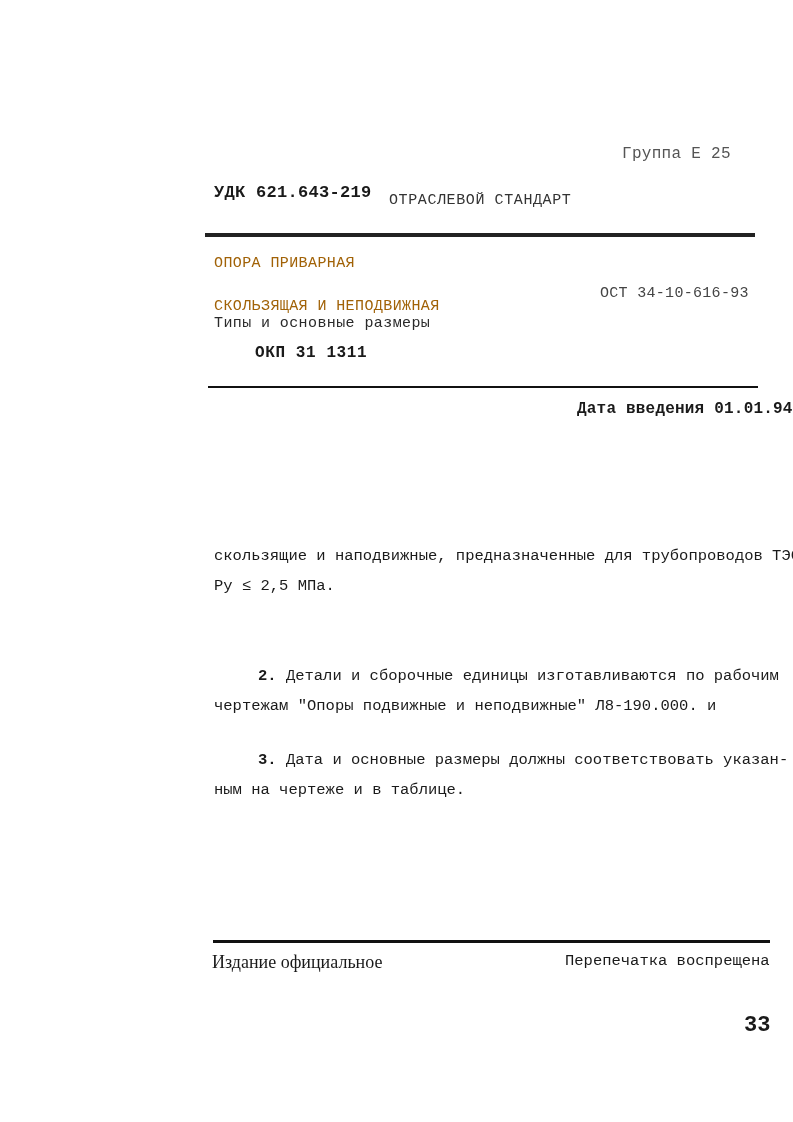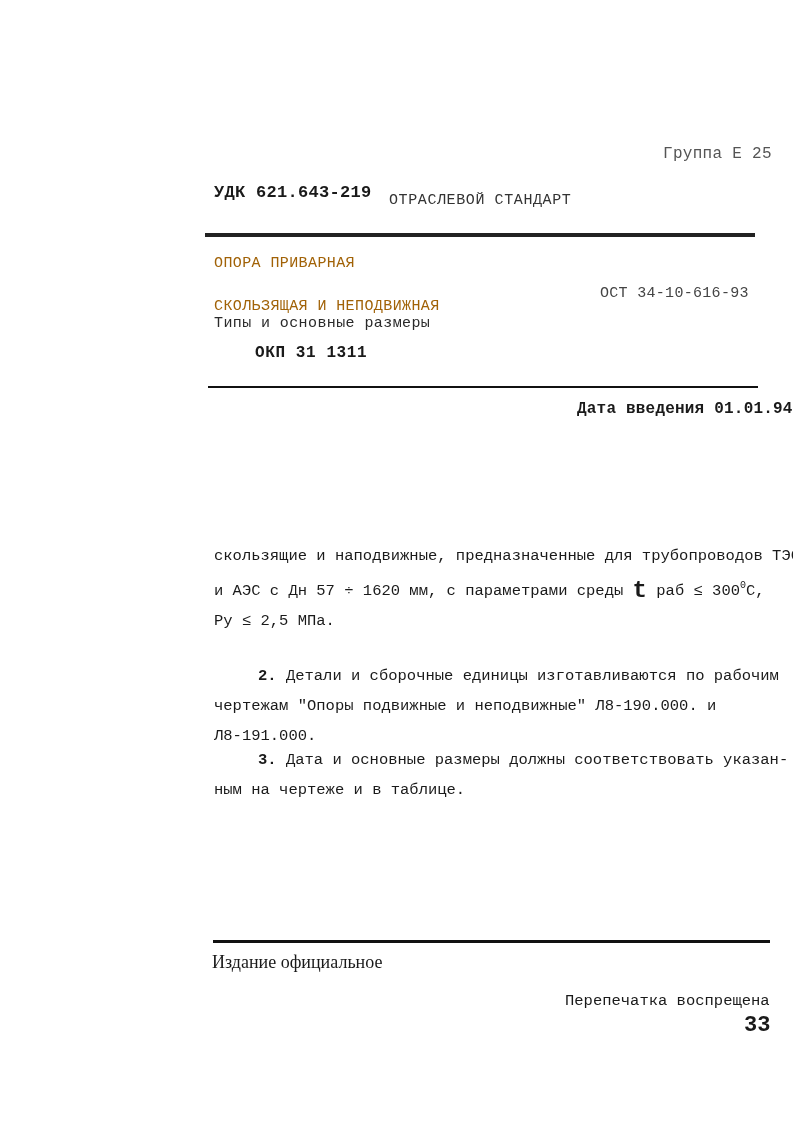--- a/index.html
+++ b/index.html
@@ -10,21 +10,21 @@
     body {
       width: 793px;
       height: 1122px;
       position: relative;
       overflow: hidden;
       font-family: "Liberation Mono", "DejaVu Sans Mono", monospace;
       color: #1a1a1a;
     }
     .abs { position: absolute; white-space: nowrap; }
     .udk { left: 214px; top: 143px; font-size: 17px; font-weight: bold; letter-spacing: 0.3px; margin-top: 40px; }
-    .group { left: 622px; top: 145px; font-size: 16px; color: #555; letter-spacing: 0.3px; margin-left: 41px; }
+    .group { left: 622px; top: 145px; font-size: 16px; color: #555; letter-spacing: 0.3px; }
     .std-title { left: 389px; top: 192px; font-size: 15px; color: #333; letter-spacing: 0.6px; }
     .rule {
       position: absolute;
       background: #111;
     }
     .rule-top { left: 205px; top: 233px; width: 550px; height: 4px; background: #222; }
     .rule-mid { left: 208px; top: 386px; width: 550px; height: 2px; }
     .rule-bot { left: 213px; top: 940px; width: 557px; height: 3px; }
     .title-line { left: 214px; font-size: 15px; color: #a16207; letter-spacing: 0.4px; }
     .t1 { top: 255px; }
@@ -43,21 +43,21 @@
       white-space: nowrap;
     }
     .p1 { top: 541px; }
     .p2 { top: 661px; }
     .p3 { top: 745px; }
     .indent { display: inline-block; width: 44px; }
     .num { font-weight: bold; }
     .t-sym { font-size: 24px; font-weight: bold; vertical-align: -2px; }
     .sup { font-size: 10px; vertical-align: 7px; }
     .footer-left { left: 212px; top: 952px; font-size: 18px; font-family: Liberation Serif, serif; }
-    .footer-right { left: 565px; top: 952px; font-size: 15.5px; margin-top: 40px; }
+    .footer-right { left: 565px; top: 952px; font-size: 15.5px; }
     .page-num { left: 744px; top: 1013px; font-size: 22px; font-weight: bold; }
   </style>
 </head>
 <body>
 
 <div class="abs udk">УДК 621.643-219</div>
 <div class="abs group">Группа Е 25</div>
 <div class="abs std-title">ОТРАСЛЕВОЙ СТАНДАРТ</div>
 
 <div class="rule rule-top"></div>
@@ -67,28 +67,26 @@
 <div class="abs title-line t3">Типы и основные размеры</div>
 <div class="abs okp">ОКП 31 1311</div>
 <div class="abs ost">ОСТ 34-10-616-93</div>
 
 <div class="rule rule-mid"></div>
 
 <div class="abs date">Дата введения 01.01.94</div>
 
 <div class="body-text p1">
   <div>скользящие и наподвижные, предназначенные для трубопроводов ТЭС</div>
-  <div><span>и АЭС с Дн 57 ÷ 1620 мм, с параметрами среды </span><span class="t-sym">t</span><span> раб ≤ 300</span><span class="sup">0</span><span>С,</span></div>
   <div>Ру ≤ 2,5 МПа.</div>
 </div>
 
 <div class="body-text p2">
   <div><span class="indent"></span><span class="num">2.</span><span> Детали и сборочные единицы изготавливаются по рабочим</span></div>
   <div>чертежам "Опоры подвижные и неподвижные"  Л8-190.000. и</div>
-  <div>Л8-191.000.</div>
 </div>
 
 <div class="body-text p3">
   <div><span class="indent"></span><span class="num">3.</span><span> Дата и основные размеры должны соответствовать указан-</span></div>
   <div>ным на чертеже и в таблице.</div>
 </div>
 
 <div class="rule rule-bot"></div>
 
 <div class="abs footer-left">Издание официальное</div>

